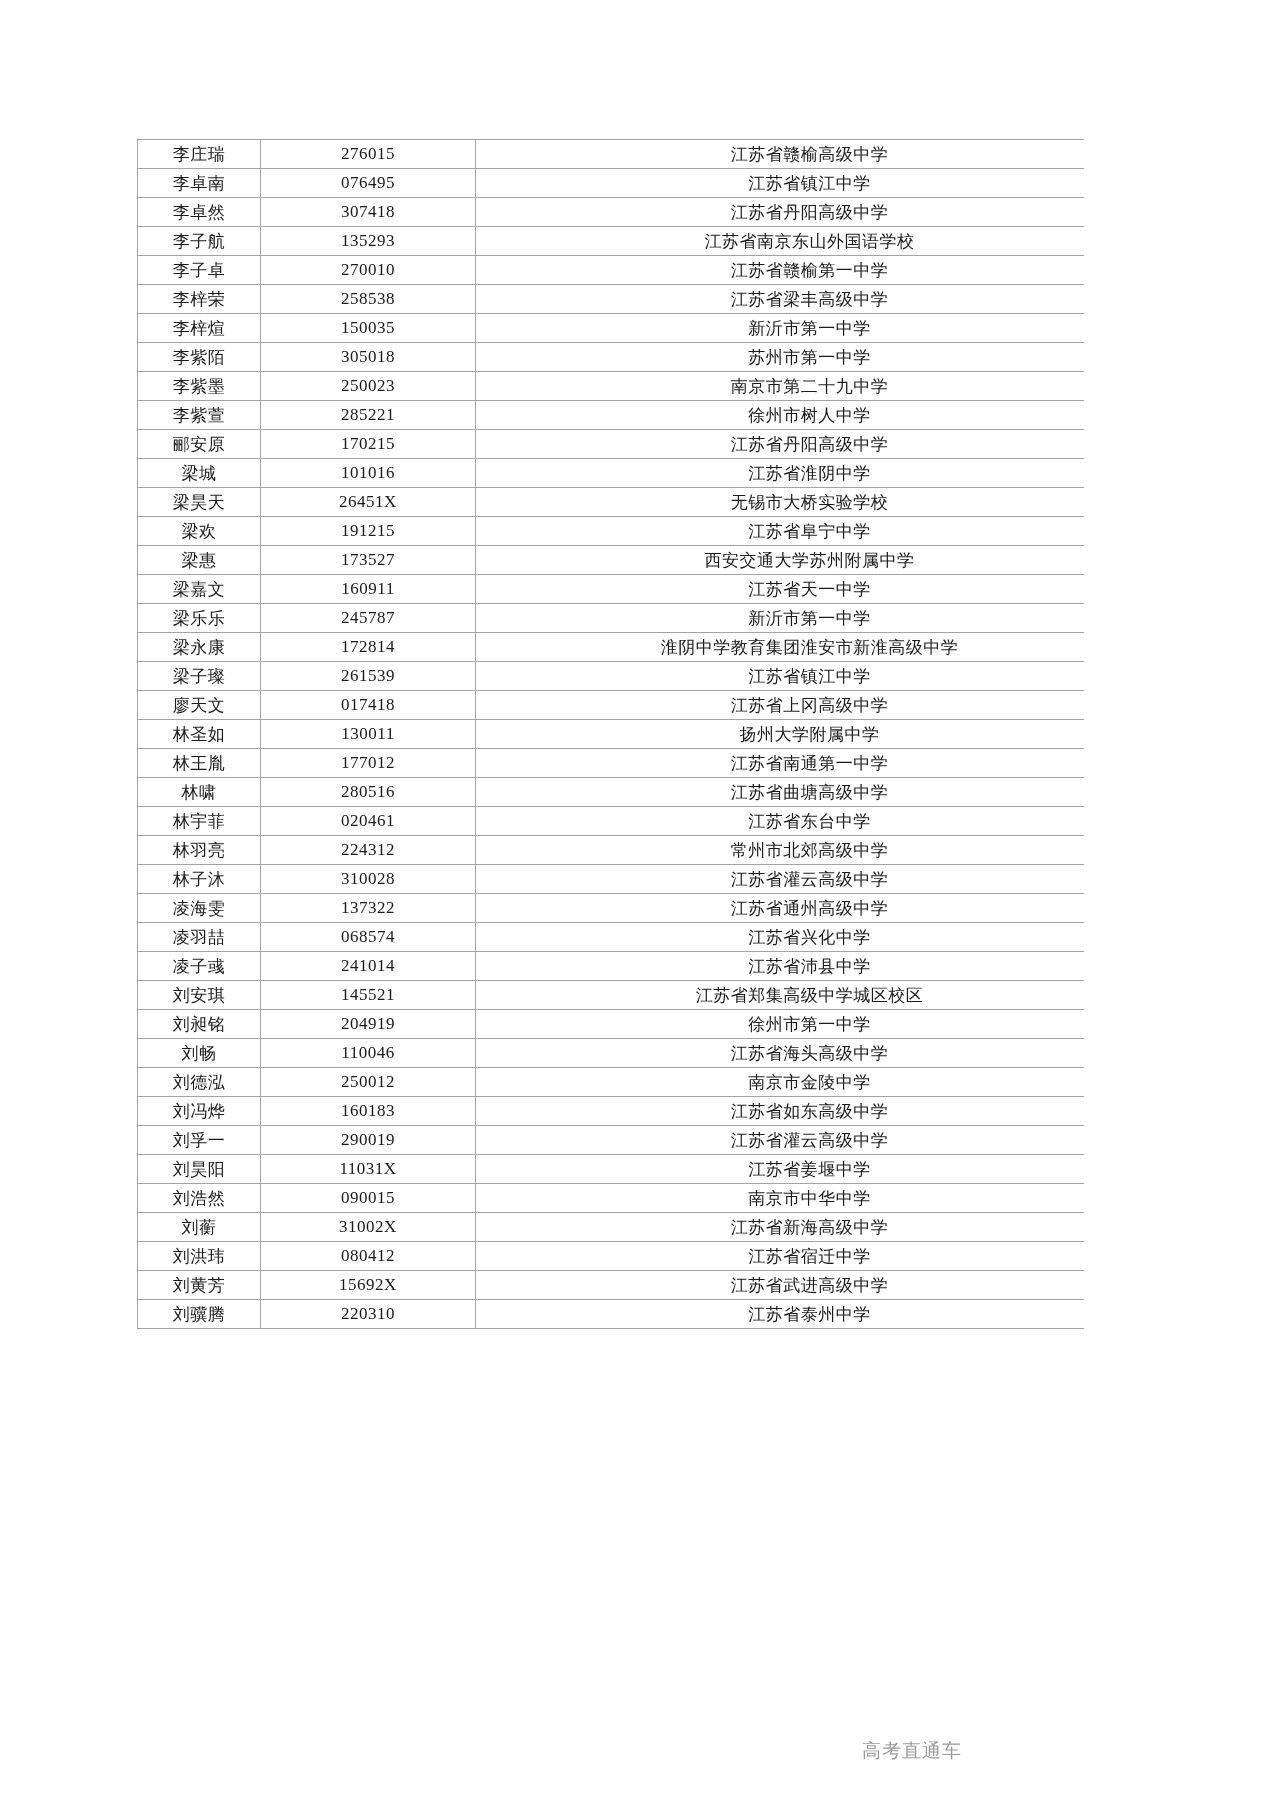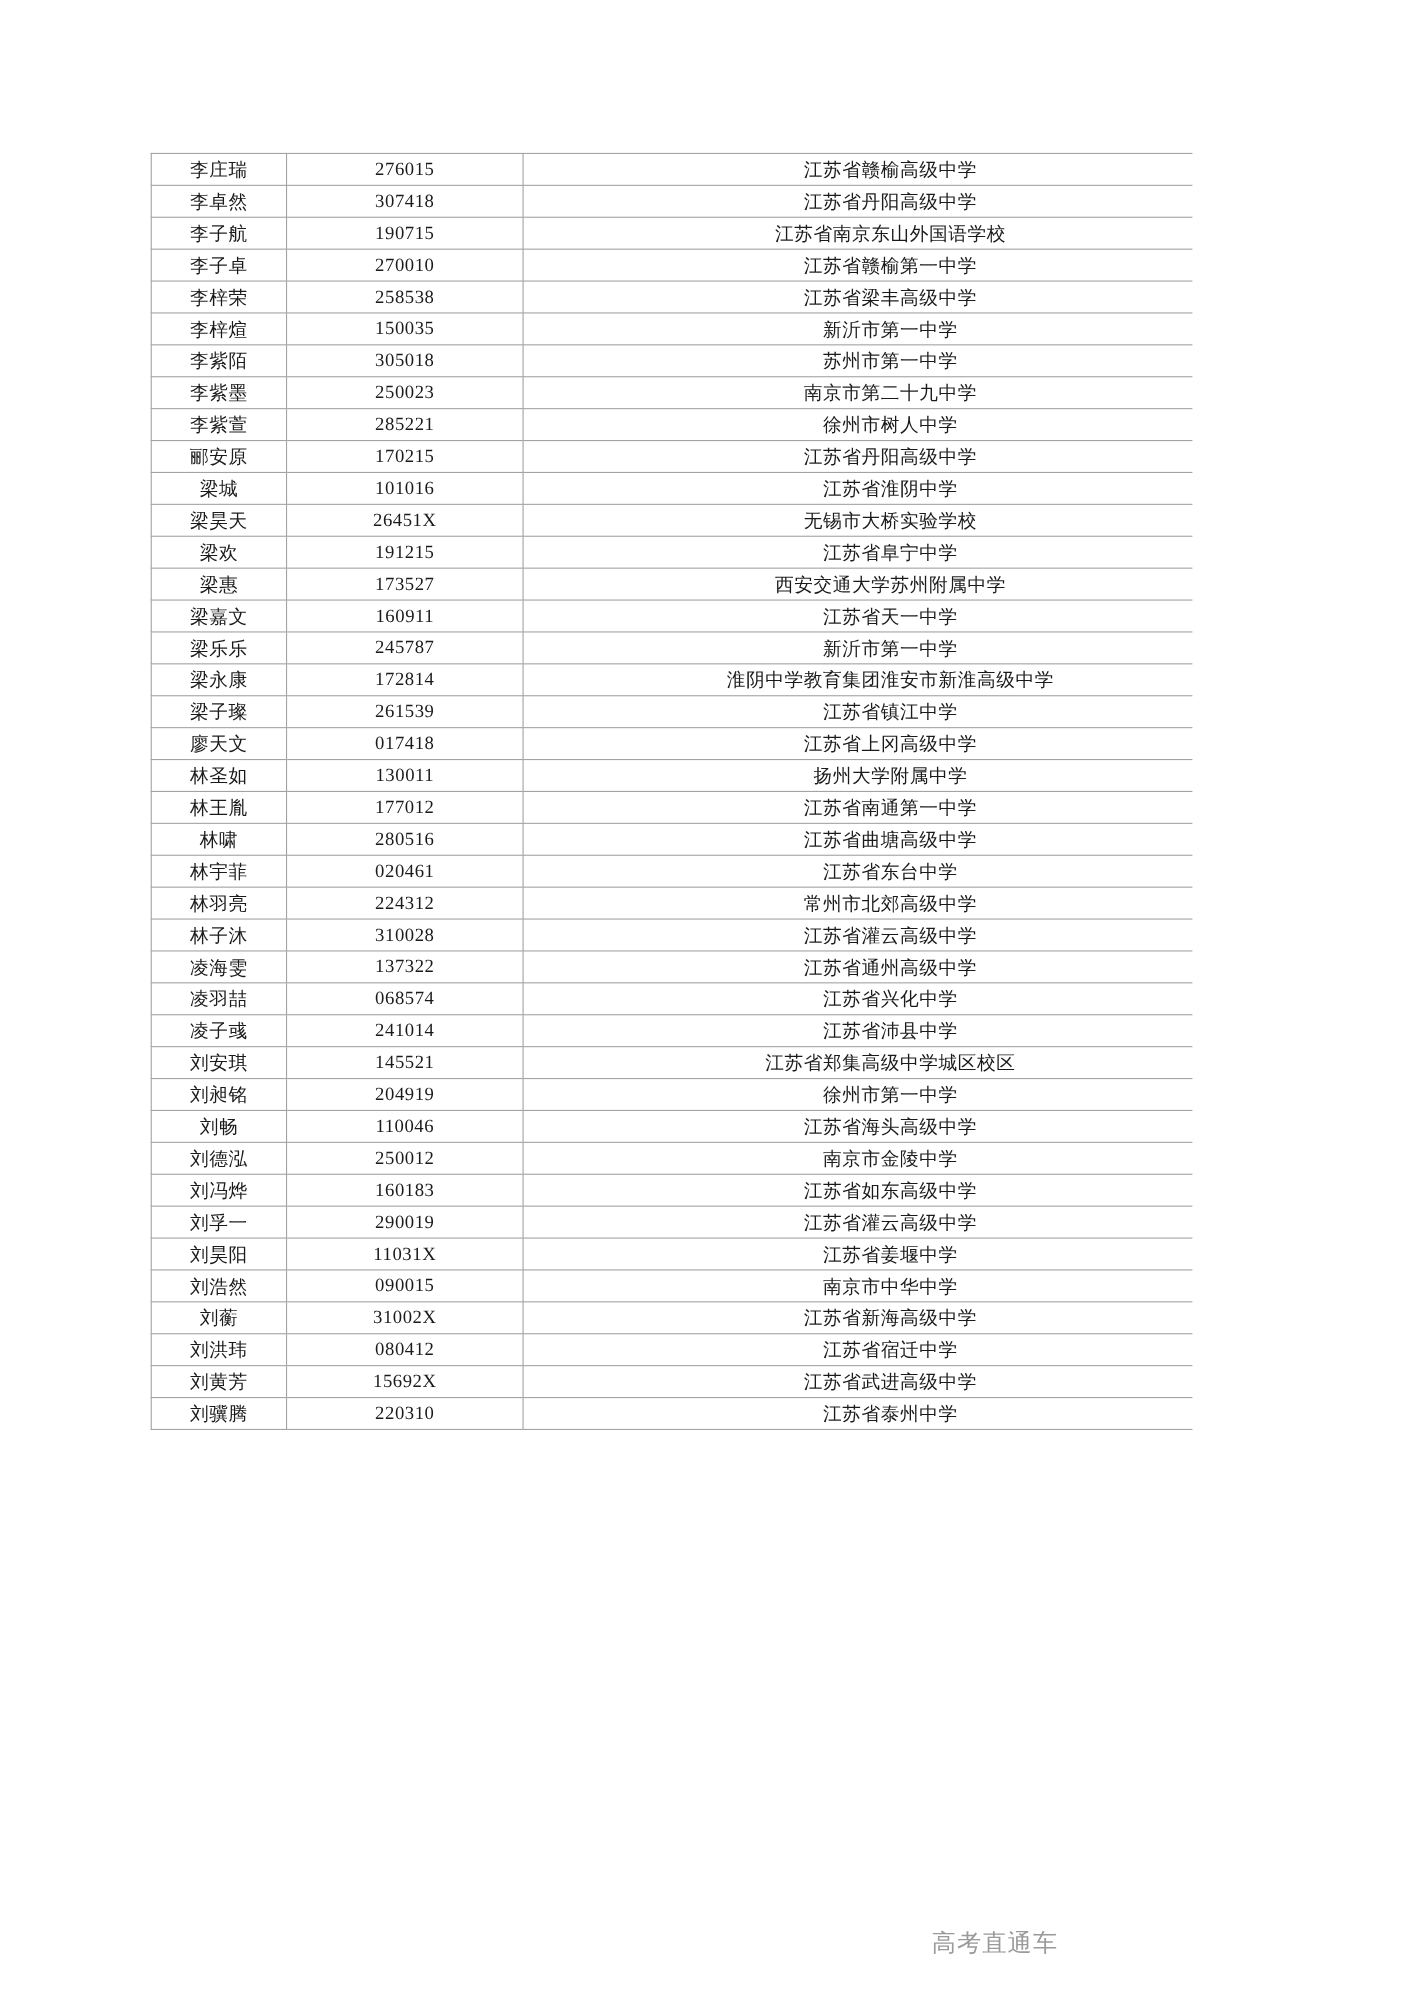--- a/index.html
+++ b/index.html
@@ -35,22 +35,22 @@
     overflow: hidden;
     white-space: nowrap;
     letter-spacing: 0.5px;
   }
   col.col-name   { width: 123px; }
   col.col-code   { width: 215px; }
   col.col-school { width: 668px; }
   .watermark {
     position: absolute;
     right: 122px;
-    bottom: 28px;
-    font-size: 22px;
+    bottom: 46px;
+    font-size: 19px;
     color: #9a9a9a;
     letter-spacing: 1px;
   }
 </style>
 </head>
 <body>
 
 <div class="page">
 
   <table class="roster">
@@ -59,27 +59,32 @@
       <col class="col-code">
       <col class="col-school">
     </colgroup>
     <tbody id="table-body">
         <tr>
           <td>李庄瑞</td>
           <td>276015</td>
           <td>江苏省赣榆高级中学</td>
         </tr>
         <tr>
+          <td>李卓南</td>
+          <td>076495</td>
+          <td>江苏省镇江中学</td>
+        </tr>
+        <tr>
           <td>李卓然</td>
           <td>307418</td>
           <td>江苏省丹阳高级中学</td>
         </tr>
         <tr>
           <td>李子航</td>
-          <td>190715</td>
+          <td>135293</td>
           <td>江苏省南京东山外国语学校</td>
         </tr>
         <tr>
           <td>李子卓</td>
           <td>270010</td>
           <td>江苏省赣榆第一中学</td>
         </tr>
         <tr>
           <td>李梓荣</td>
           <td>258538</td>

